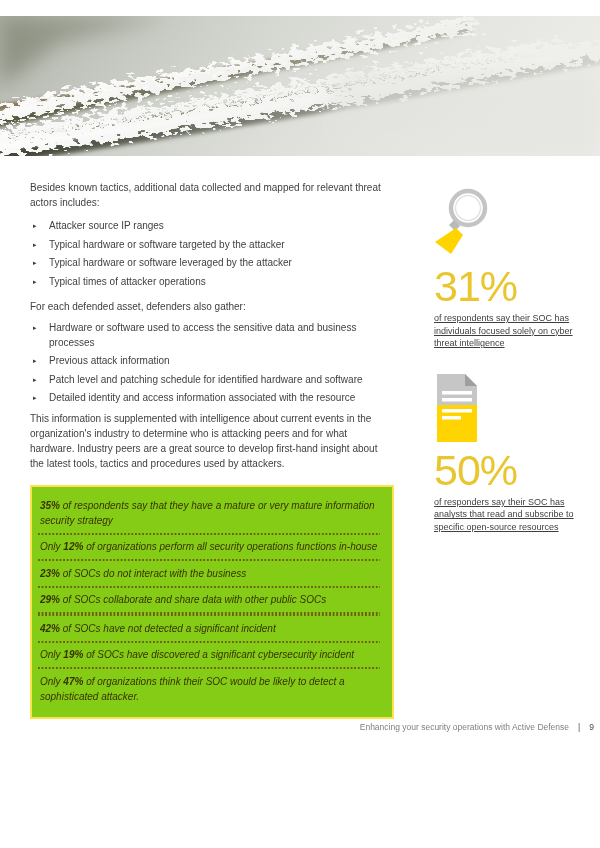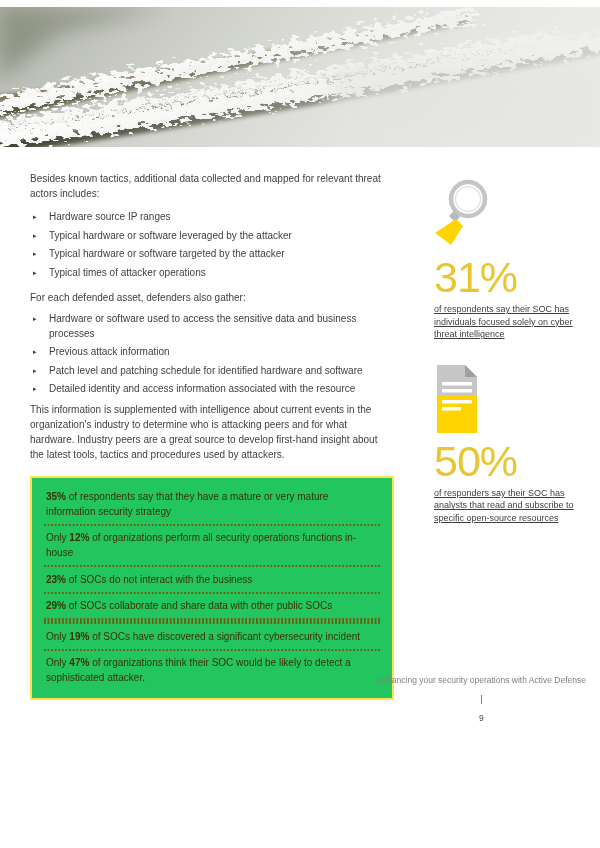--- a/index.html
+++ b/index.html
@@ -1,19 +1,19 @@
 <!DOCTYPE html>
 <html><head>
 <meta charset="utf-8">
 <style>
   * { margin:0; padding:0; box-sizing:border-box; }
   html,body { background:#ffffff; }
   body { font-family:"Liberation Sans", sans-serif; }
   .page {
-    position:relative; width:600px; height:742px; margin:7px auto;
+    position:relative; width:600px; height:742px; margin:16px auto;
     background:#ffffff; overflow:hidden;
   }
 
   
   .hero { position:absolute; left:0; top:0; width:600px; height:140px; overflow:hidden; }
   .hero svg { display:block; }
 
   
   .left-col {
     position:absolute; left:30px; top:164px; width:364px;
@@ -24,22 +24,22 @@
   ul.bullets li { position:relative; padding-left:19px; margin-bottom:3.5px; }
   ul.bullets li::before {
     content:"\25B8"; position:absolute; left:3px; top:0;
     font-size:7px; line-height:15px; color:#3f3f3f;
   }
   .gather-heading { margin-top:10px; margin-bottom:6px; }
   .supplement { margin-top:6px; }
 
   
   .stat-box {
-    margin-top:14px; background:#22c55e; border:2px solid #ffe14d;
-    padding:6px 14px 8px 14px; color:#332d00;
+    margin-top:14px; background:#84cc16; border:2px solid #ffe14d;
+    padding:6px 14px 8px 8px; color:#332d00;font-style:italic;
   }
   .stat-box .row { padding:4.5px 0 5px 0; color:#3a3300; }
   .stat-box .sep {
     height:2px; margin:0 -2px;
     background-image:repeating-linear-gradient(90deg,#6e5f10 0 1.4px,transparent 1.4px 3.6px);
     background-size:3.6px 1.6px; background-repeat:repeat-x; background-position:0 60%;
   }
   .stat-box b { font-weight:bold; }
 
   
@@ -47,23 +47,23 @@
   .stat-block + .stat-block { margin-top:24px; }
   .stat-icon svg { display:block; }
   .stat-value {
     font-size:43px; line-height:1.0; color:#e9c62f; margin-top:5px;
     font-weight:400; letter-spacing:-1px;
   }
   .stat-caption { font-size:9px; line-height:1.4; color:#3f3f3f; margin-top:4px;text-decoration:underline; }
 
   
   .footer {
-    position:absolute; right:14px; bottom:26px;
+    position:absolute; right:6px; bottom:26px;
     display:flex; align-items:center; gap:9px;
-    font-size:8.5px; color:#808080;flex-direction:column;
+    font-size:8.5px; color:#808080;
   }
   .footer .divider { color:#4d4d4d; }
   .footer .page-num { color:#4d4d4d; }
 </style>
 </head>
 <body>
 
 <div class="page">
 
   <div class="hero">
@@ -105,23 +105,23 @@
       </g>
       <rect width="600" height="140" fill="url(#haze)"></rect>
       <rect x="330" y="55" width="270" height="85" fill="#e3e3df" opacity="0.55" filter="url(#fog)"></rect>
     </svg>
   </div>
 
   <div class="left-col">
     <p class="para">Besides known tactics, additional data collected and mapped for relevant threat actors includes:</p>
 
     <ul class="bullets">
-      <li><span>Hardware source IP ranges</span></li>
+      <li><span>Attacker source IP ranges</span></li>
+      <li><span>Typical hardware or software targeted by the attacker</span></li>
       <li><span>Typical hardware or software leveraged by the attacker</span></li>
-      <li><span>Typical hardware or software targeted by the attacker</span></li>
       <li><span>Typical times of attacker operations</span></li>
     </ul>
 
     <p class="para gather-heading">For each defended asset, defenders also gather:</p>
 
     <ul class="bullets">
       <li><span>Hardware or software used to access the sensitive data and business processes</span></li>
       <li><span>Previous attack information</span></li>
       <li><span>Patch level and patching schedule for identified hardware and software</span></li>
       <li><span>Detailed identity and access information associated with the resource</span></li>
@@ -132,20 +132,21 @@
     <div class="stat-box">
       <div class="row"><span></span><b>35%</b><span> of respondents say that they have a mature or very mature information security strategy</span></div>
       <div class="sep"></div>
       <div class="row"><span>Only </span><b>12%</b><span> of organizations perform all security operations functions in-house</span></div>
       <div class="sep"></div>
       <div class="row"><span></span><b>23%</b><span> of SOCs do not interact with the business</span></div>
       <div class="sep"></div>
       <div class="row"><span></span><b>29%</b><span> of SOCs collaborate and share data with other public SOCs</span></div>
       <div class="sep"></div>
       <div class="sep"></div>
+      <div class="row"><span></span><b>42%</b><span> of SOCs have not detected a significant incident</span></div>
       <div class="sep"></div>
       <div class="row"><span>Only </span><b>19%</b><span> of SOCs have discovered a significant cybersecurity incident</span></div>
       <div class="sep"></div>
       <div class="row"><span>Only </span><b>47%</b><span> of organizations think their SOC would be likely to detect a sophisticated attacker.</span></div>
     </div>
   </div>
 
   <div class="right-col">
 
     <div class="stat-block">

